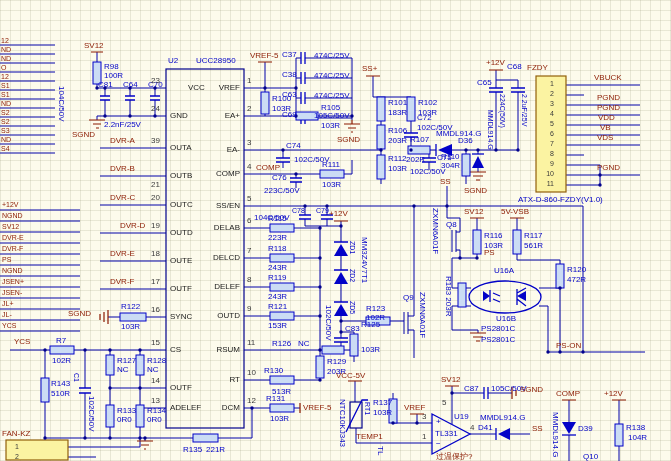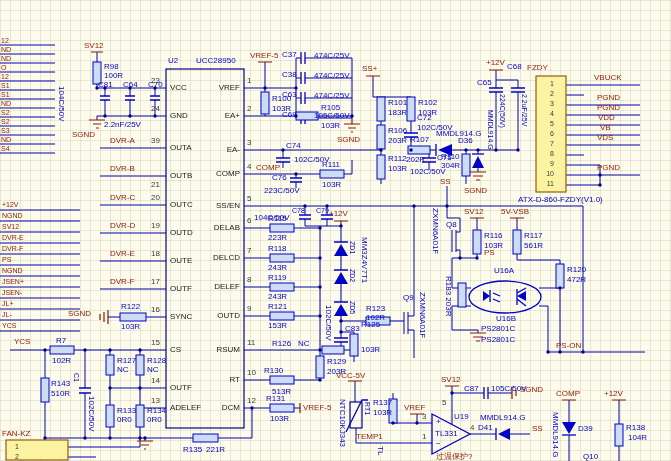--- a/index.html
+++ b/index.html
@@ -210,21 +210,21 @@
 <span class="t" style="left:98px;top:80px">C81</span>
 <span class="t" style="left:123px;top:80px">C64</span>
 <span class="t" style="left:148px;top:80px">C70</span>
 <span class="t v" style="left:66px;top:86px">104C/50V</span>
 <span class="t" style="left:104px;top:120px">2.2nF/25V</span>
 <span class="t r" style="left:72px;top:130px">SGND</span>
 
 <span class="t" style="left:168px;top:56px">U2</span>
 <span class="t" style="left:196px;top:56px">UCC28950</span>
 
-<span class="t bk" style="left:170px;top:83px">VCC</span>
+<span class="t bk" style="left:188px;top:83px">VCC</span>
 <span class="t bk" style="left:170px;top:111px">GND</span>
 <span class="t bk" style="left:170px;top:143px">OUTA</span>
 <span class="t bk" style="left:170px;top:171px">OUTB</span>
 <span class="t bk" style="left:170px;top:200px">OUTC</span>
 <span class="t bk" style="left:170px;top:228px">OUTD</span>
 <span class="t bk" style="left:170px;top:256px">OUTE</span>
 <span class="t bk" style="left:170px;top:284px">OUTF</span>
 <span class="t bk" style="left:170px;top:312px">SYNC</span>
 <span class="t bk" style="left:170px;top:345px">CS</span>
 <span class="t bk" style="left:170px;top:383px">OUTF</span>
@@ -265,21 +265,21 @@
 <span class="t k" style="left:247px;top:246px">7</span>
 <span class="t k" style="left:247px;top:275px">8</span>
 <span class="t k" style="left:247px;top:304px">9</span>
 <span class="t k" style="left:247px;top:338px">11</span>
 <span class="t k" style="left:247px;top:368px">10</span>
 <span class="t k" style="left:247px;top:396px">12</span>
 
 <span class="t r" style="left:110px;top:136px">DVR-A</span>
 <span class="t r" style="left:110px;top:164px">DVR-B</span>
 <span class="t r" style="left:110px;top:193px">DVR-C</span>
-<span class="t r" style="left:110px;top:221px">DVR-D</span>
+<span class="t r" style="left:120px;top:221px">DVR-D</span>
 <span class="t r" style="left:110px;top:249px">DVR-E</span>
 <span class="t r" style="left:110px;top:277px">DVR-F</span>
 
 <span class="t r" style="left:68px;top:309px">SGND</span>
 <span class="t" style="left:121px;top:302px">R122</span>
 <span class="t" style="left:121px;top:322px">103R</span>
 <span class="t r" style="left:14px;top:337px">YCS</span>
 <span class="t" style="left:56px;top:336px">R7</span>
 <span class="t" style="left:52px;top:356px">102R</span>
 <span class="t" style="left:51px;top:379px">R143</span>

